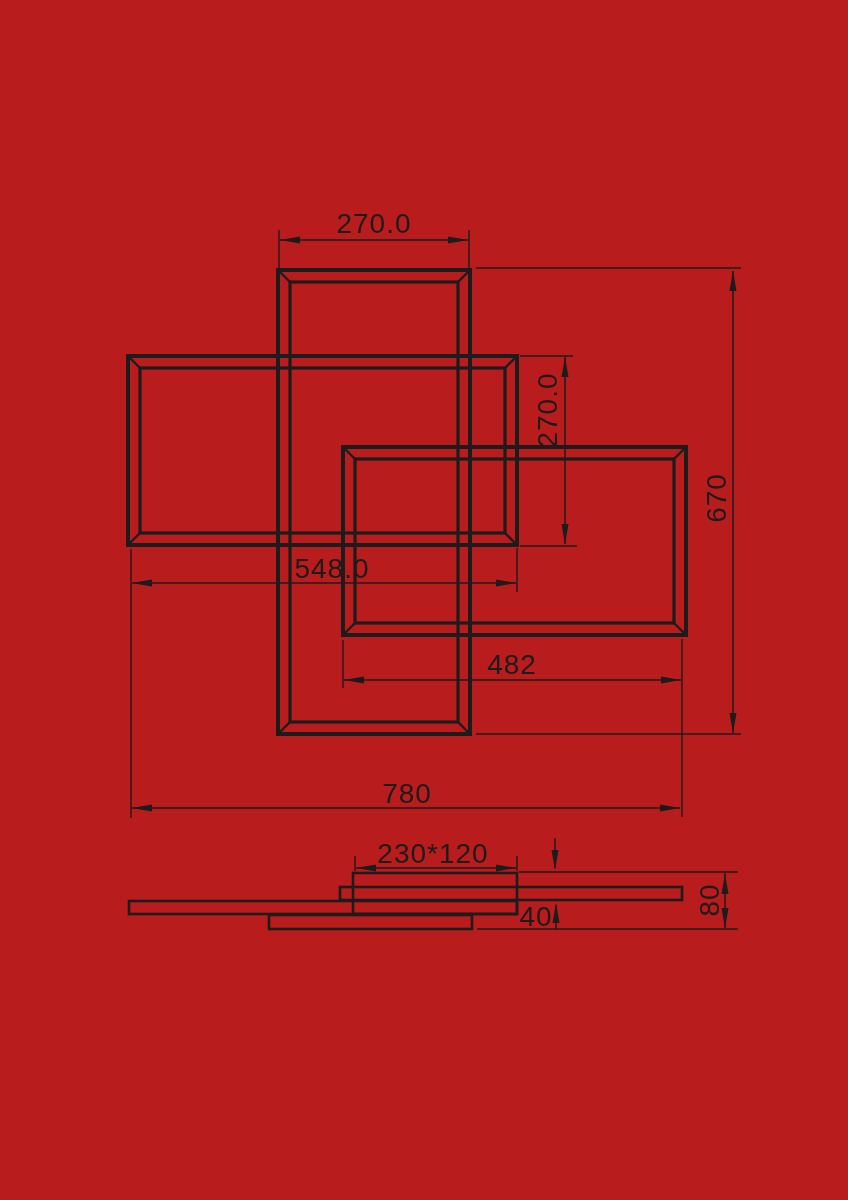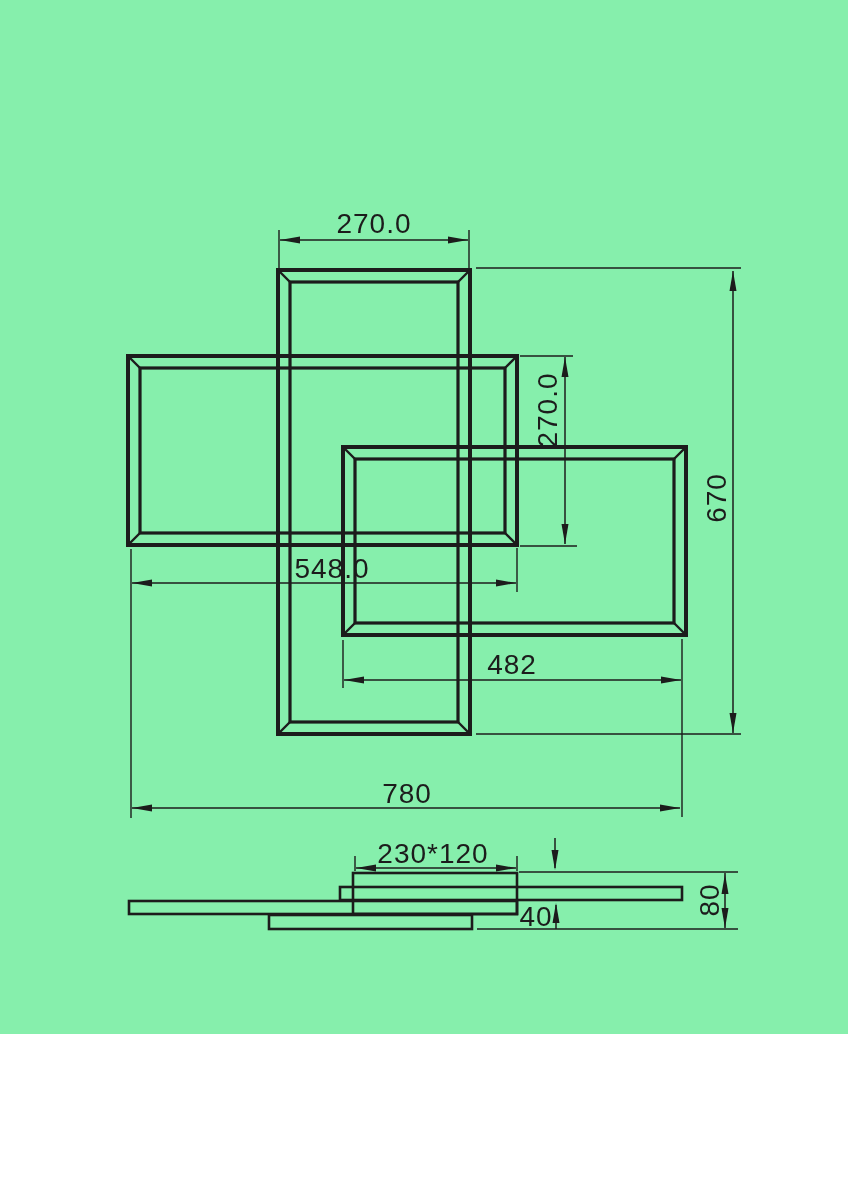--- a/index.html
+++ b/index.html
@@ -3,22 +3,22 @@
 <meta charset="utf-8">
 <style>
   html, body {
     margin: 0;
     padding: 0;
     background: #ffffff;
   }
   .sheet {
     position: relative;
     width: 848px;
-    height: 1034px;
-    background: #86efac;
+    height: 1200px;
+    background: #b91c1c;
     overflow: hidden;
     font-family: "Liberation Sans", sans-serif;
   }
   svg { display: block; }
   .frame-line   { fill: none; stroke: #1c1c1c; stroke-width: 4px;   stroke-linejoin: miter; }
   .frame-inner  { fill: none; stroke: #1c1c1c; stroke-width: 3.2px; stroke-linejoin: miter; }
   .miter        { stroke: #1c1c1c; stroke-width: 2.4px; }
   .side-line    { fill: none; stroke: #1c1c1c; stroke-width: 2.6px; }
   .dim          { stroke: #1c1c1c; stroke-width: 1.5px; }
   .ext          { stroke: #1c1c1c; stroke-width: 1.4px; }

